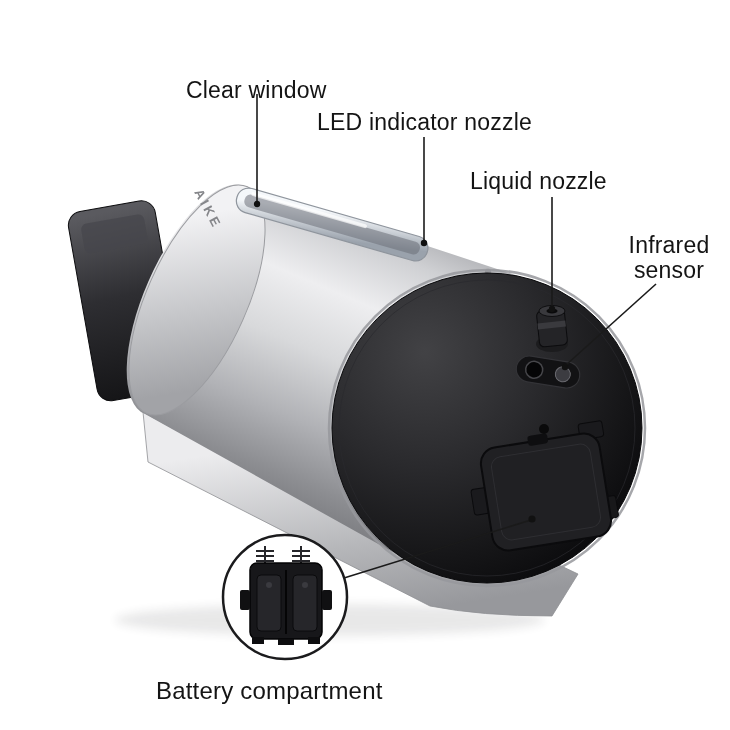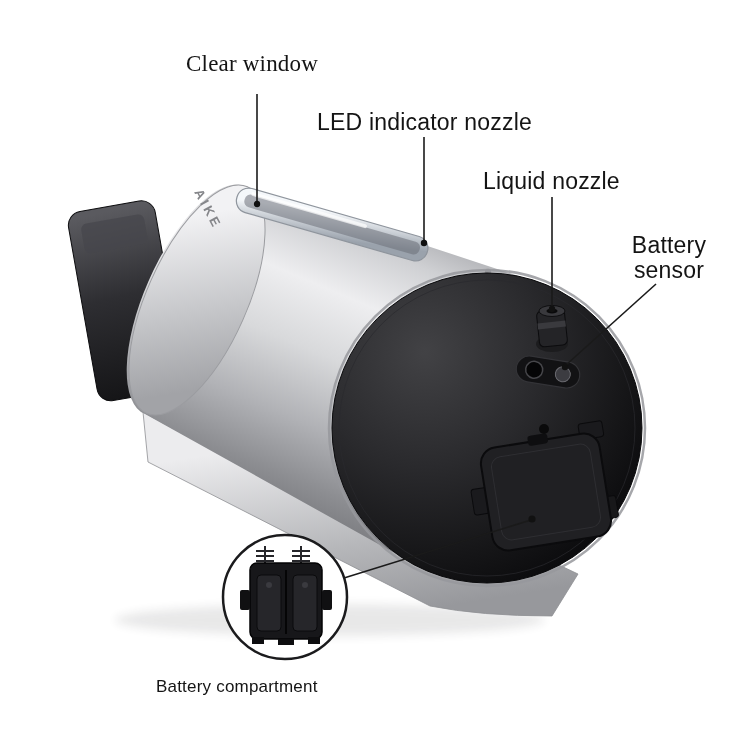--- a/index.html
+++ b/index.html
@@ -6,21 +6,21 @@
   .scene{
     position:relative;width:730px;height:730px;background:#ffffff;
     font-family:"Liberation Sans",sans-serif;overflow:hidden;
   }
   .scene svg{position:absolute;left:0;top:0;}
   .label{
     position:absolute;color:#141414;font-size:23px;white-space:nowrap;
     letter-spacing:0.2px;
   }
   .label--center{white-space:normal;text-align:center;line-height:25px;}
-  .label--battery{font-size:17px;}
+  .label--battery{font-size:24px;}
 </style>
 </head>
 <body>
 
 <div class="scene">
 
   <svg width="730" height="730" viewBox="0 0 730 730">
     <defs>
       <linearGradient id="gBody" gradientUnits="userSpaceOnUse" x1="397" y1="216" x2="275" y2="505">
         <stop offset="0" stop-color="#aeafb3"></stop>
@@ -153,23 +153,23 @@
 
         <rect x="240" y="590" width="10" height="20" rx="2" fill="#101012"></rect>
         <rect x="322" y="590" width="10" height="20" rx="2" fill="#101012"></rect>
         <rect x="252" y="637" width="12" height="7" fill="#0d0d0f"></rect>
         <rect x="308" y="637" width="12" height="7" fill="#0d0d0f"></rect>
         <rect x="278" y="639" width="16" height="6" fill="#0d0d0f"></rect>
       </g>
     </g>
   </svg>
 
-  <div class="label" style="left:186px;top:51px;font-family:Liberation Serif, serif;">Clear window</div>
+  <div class="label" style="left:186px;top:77px;">Clear window</div>
 
   <div class="label" style="left:317px;top:109px;">LED indicator nozzle</div>
 
-  <div class="label" style="left:483px;top:168px;">Liquid nozzle</div>
+  <div class="label" style="left:470px;top:168px;">Liquid nozzle</div>
 
-  <div class="label label--center" style="left:616px;top:233px;width:106px;">Battery sensor</div>
+  <div class="label label--center" style="left:616px;top:233px;width:106px;">Infrared sensor</div>
 
   <div class="label label--battery" style="left:156px;top:677px;">Battery compartment</div>
 
 </div>
 
 </body></html>

